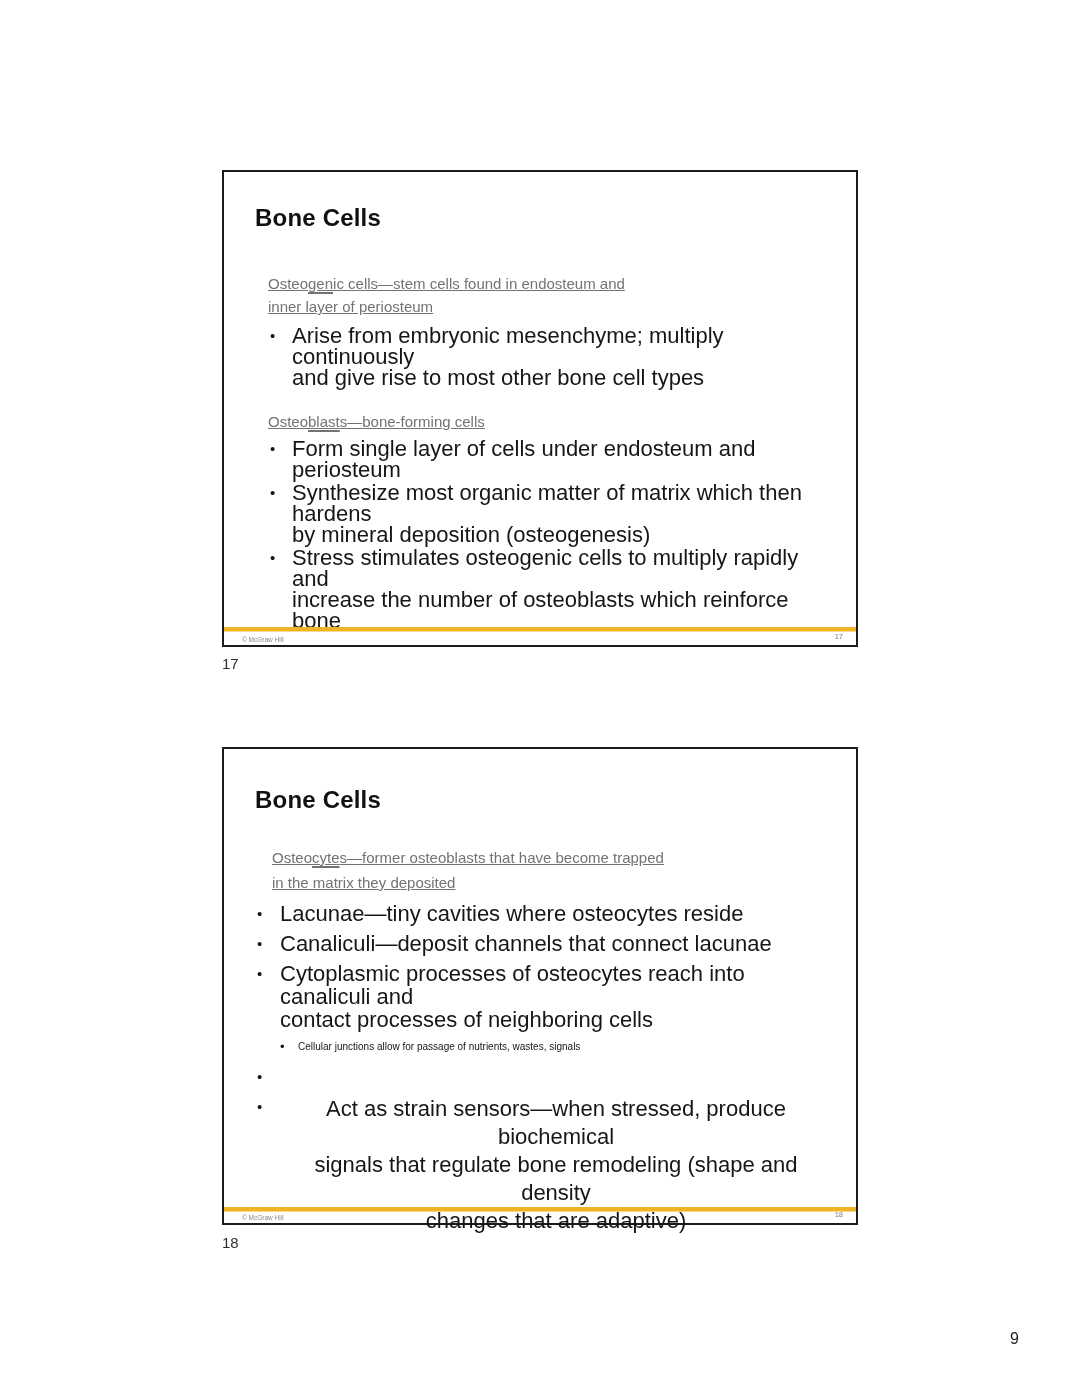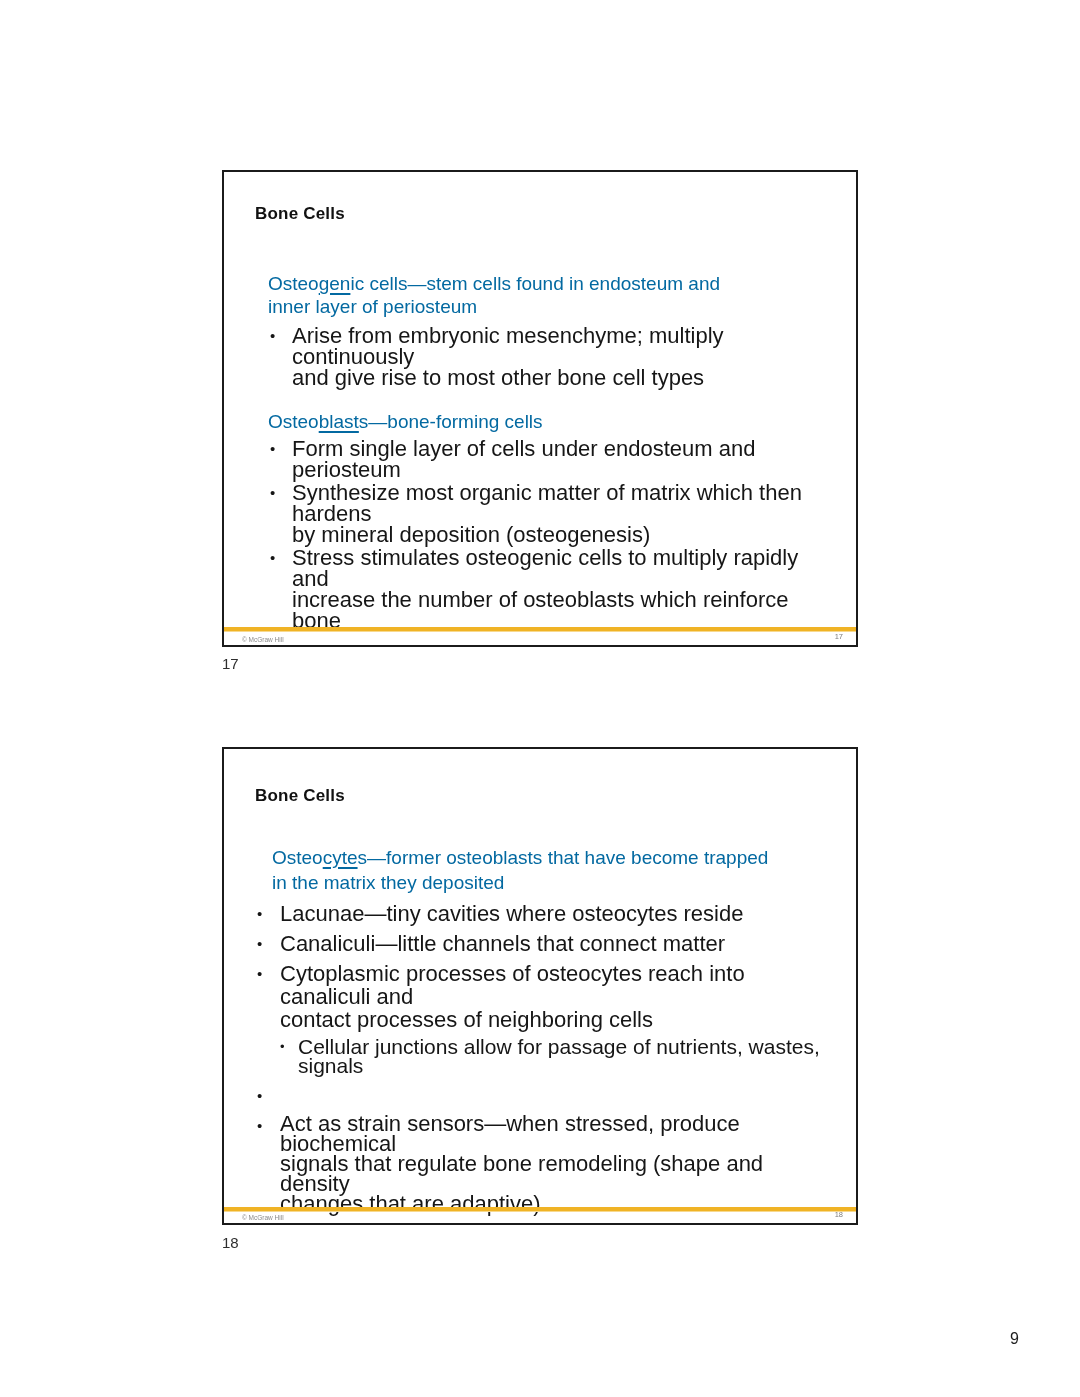--- a/index.html
+++ b/index.html
@@ -19,34 +19,35 @@
     background: #ffffff;
     border: 2px solid #1b1b1b;
     box-sizing: border-box;
   }
   #slide-17 { top: 170px; height: 477px; }
   #slide-18 { top: 747px; height: 478px; }
 
   .slide-title {
     position: absolute;
     left: 31px;
-    font-size: 17px;
+    font-size: 24px;
     font-weight: bold;
     color: #111111;
     letter-spacing: 0.2px;
   }
   #slide-17 .slide-title { top: 32px; }
   #slide-18 .slide-title { top: 37px; }
 
   .ws { white-space: pre-line; }
 
   .heading {
     position: absolute;
-    font-size: 19px;
-    color: #0369a1;
+    font-size: 15px;
+    color: #737373;
+    text-decoration: underline;
   }
   #slide-17 .heading { left: 44px; line-height: 23px; width: 560px; }
   #slide-18 .heading { left: 48px; line-height: 25px; width: 580px; }
   #s17-heading-1 { top: 100px; }
   #s17-heading-2 { top: 238px; }
   #s18-heading-1 { top: 96px; }
 
   .u {
     text-decoration: underline;
     text-underline-offset: 3px;
@@ -64,29 +65,29 @@
   .bullet .marker {
     flex: 0 0 auto;
     font-size: 15px;
   }
   #slide-17 .bullet .marker { width: 22px; line-height: 21px; }
   #slide-18 .bullet .marker { width: 23px; line-height: 23px; }
   .bullet .btext { font-size: 22px; }
   #slide-17 .bullet .btext { line-height: 21px; }
   #slide-18 .bullet .btext { line-height: 23px; }
   #slide-18 .bullet.wide-gap { margin-bottom: 8px; }
-  #slide-18 .bullet.tall .btext { line-height: 20px; }
+  #slide-18 .bullet.tall .btext { line-height: 28px; text-align: center; }
 
   .sub-bullet {
     display: flex;
     align-items: flex-start;
     margin: 6px 0 9px 23px;
   }
   .sub-bullet .marker { flex: 0 0 auto; width: 18px; font-size: 13px; line-height: 19px; }
-  .sub-bullet .btext { font-size: 21px; line-height: 19px; }
+  .sub-bullet .btext { font-size: 10px; line-height: 19px; text-align: center; }
 
   .accent-bar {
     position: absolute;
     left: 0;
     right: 0;
     height: 4px;
     border-bottom: 1px solid #f7d98e;
   }
   #slide-17 .accent-bar { bottom: 13px; }
   #slide-18 .accent-bar { bottom: 11px; }
@@ -174,21 +175,21 @@
     <div class="heading ws" id="s18-heading-1"><span>Osteo</span><span class="u">cyte</span><span>s—former osteoblasts that have become trapped
 in the matrix they deposited</span></div>
 
     <div class="bullet-list" id="s18-bullets-1">
       <div class="bullet">
         <span class="marker">•</span>
         <span class="btext ws">Lacunae—tiny cavities where osteocytes reside</span>
       </div>
       <div class="bullet">
         <span class="marker">•</span>
-        <span class="btext ws">Canaliculi—little channels that connect matter</span>
+        <span class="btext ws">Canaliculi—deposit channels that connect lacunae</span>
       </div>
       <div class="bullet wide-gap" style="margin-bottom:0;">
         <span class="marker">•</span>
         <span class="btext ws">Cytoplasmic processes of osteocytes reach into canaliculi and
 contact processes of neighboring cells</span>
       </div>
       <div class="sub-bullet">
         <span class="marker">•</span>
         <span class="btext ws">Cellular junctions allow for passage of nutrients, wastes, signals</span>
       </div>

